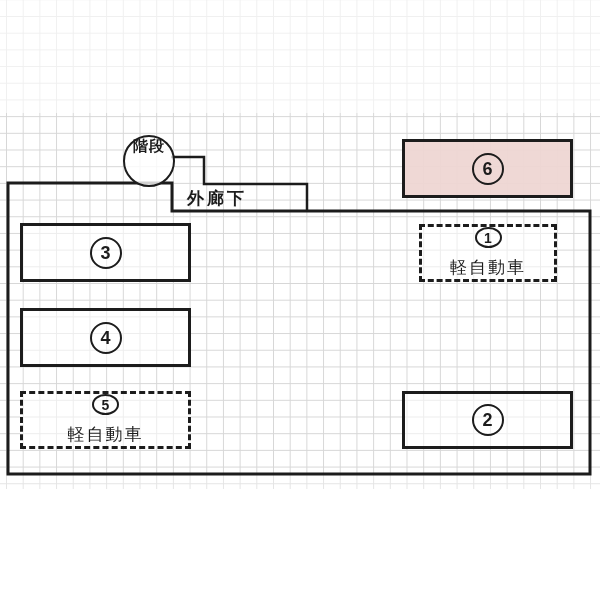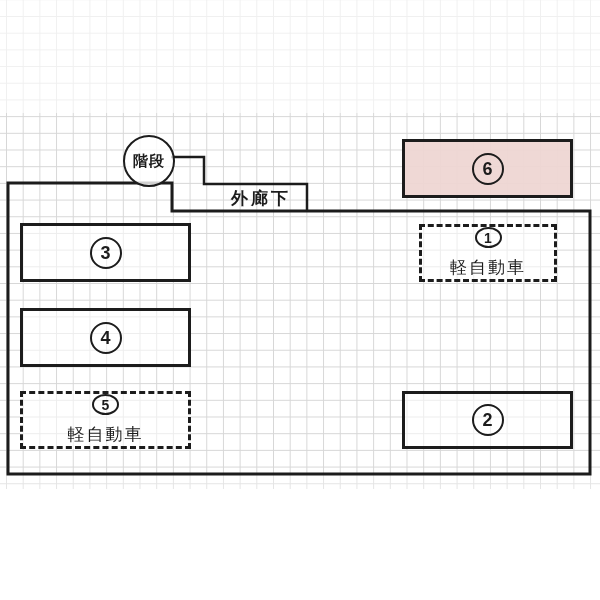--- a/index.html
+++ b/index.html
@@ -38,27 +38,27 @@
   .num.big{width:28px;height:28px;font-size:18px;}
   .num.small{width:23px;height:23px;font-size:14px;}
   .space-label{
     font-size:17px;font-weight:normal;letter-spacing:2px;margin-top:8px;white-space:nowrap;
   }
   
   .stairs{
     position:absolute;left:123px;top:135px;width:52px;height:52px;z-index:3;
     box-sizing:border-box;border:2.5px solid #1c1c1c;border-radius:50%;
     background:rgba(255,255,255,0.8);
-    display:flex;align-items:center;justify-content:center;
+    display:flex;justify-content:center;
     font-size:15px;font-weight:bold;letter-spacing:1px;
   }
   
   .corridor{
     position:absolute;left:187px;top:187px;width:104px;z-index:3;
-    text-align:right;font-size:17px;font-weight:bold;letter-spacing:3px;white-space:nowrap;
+    text-align:left;font-size:17px;font-weight:bold;letter-spacing:3px;white-space:nowrap;
   }
 </style>
 </head>
 <body>
 
 <div id="stage">
 
   <div class="grid"></div>
   <div class="fade top"></div>
   <div class="fade bottom-soft"></div>

